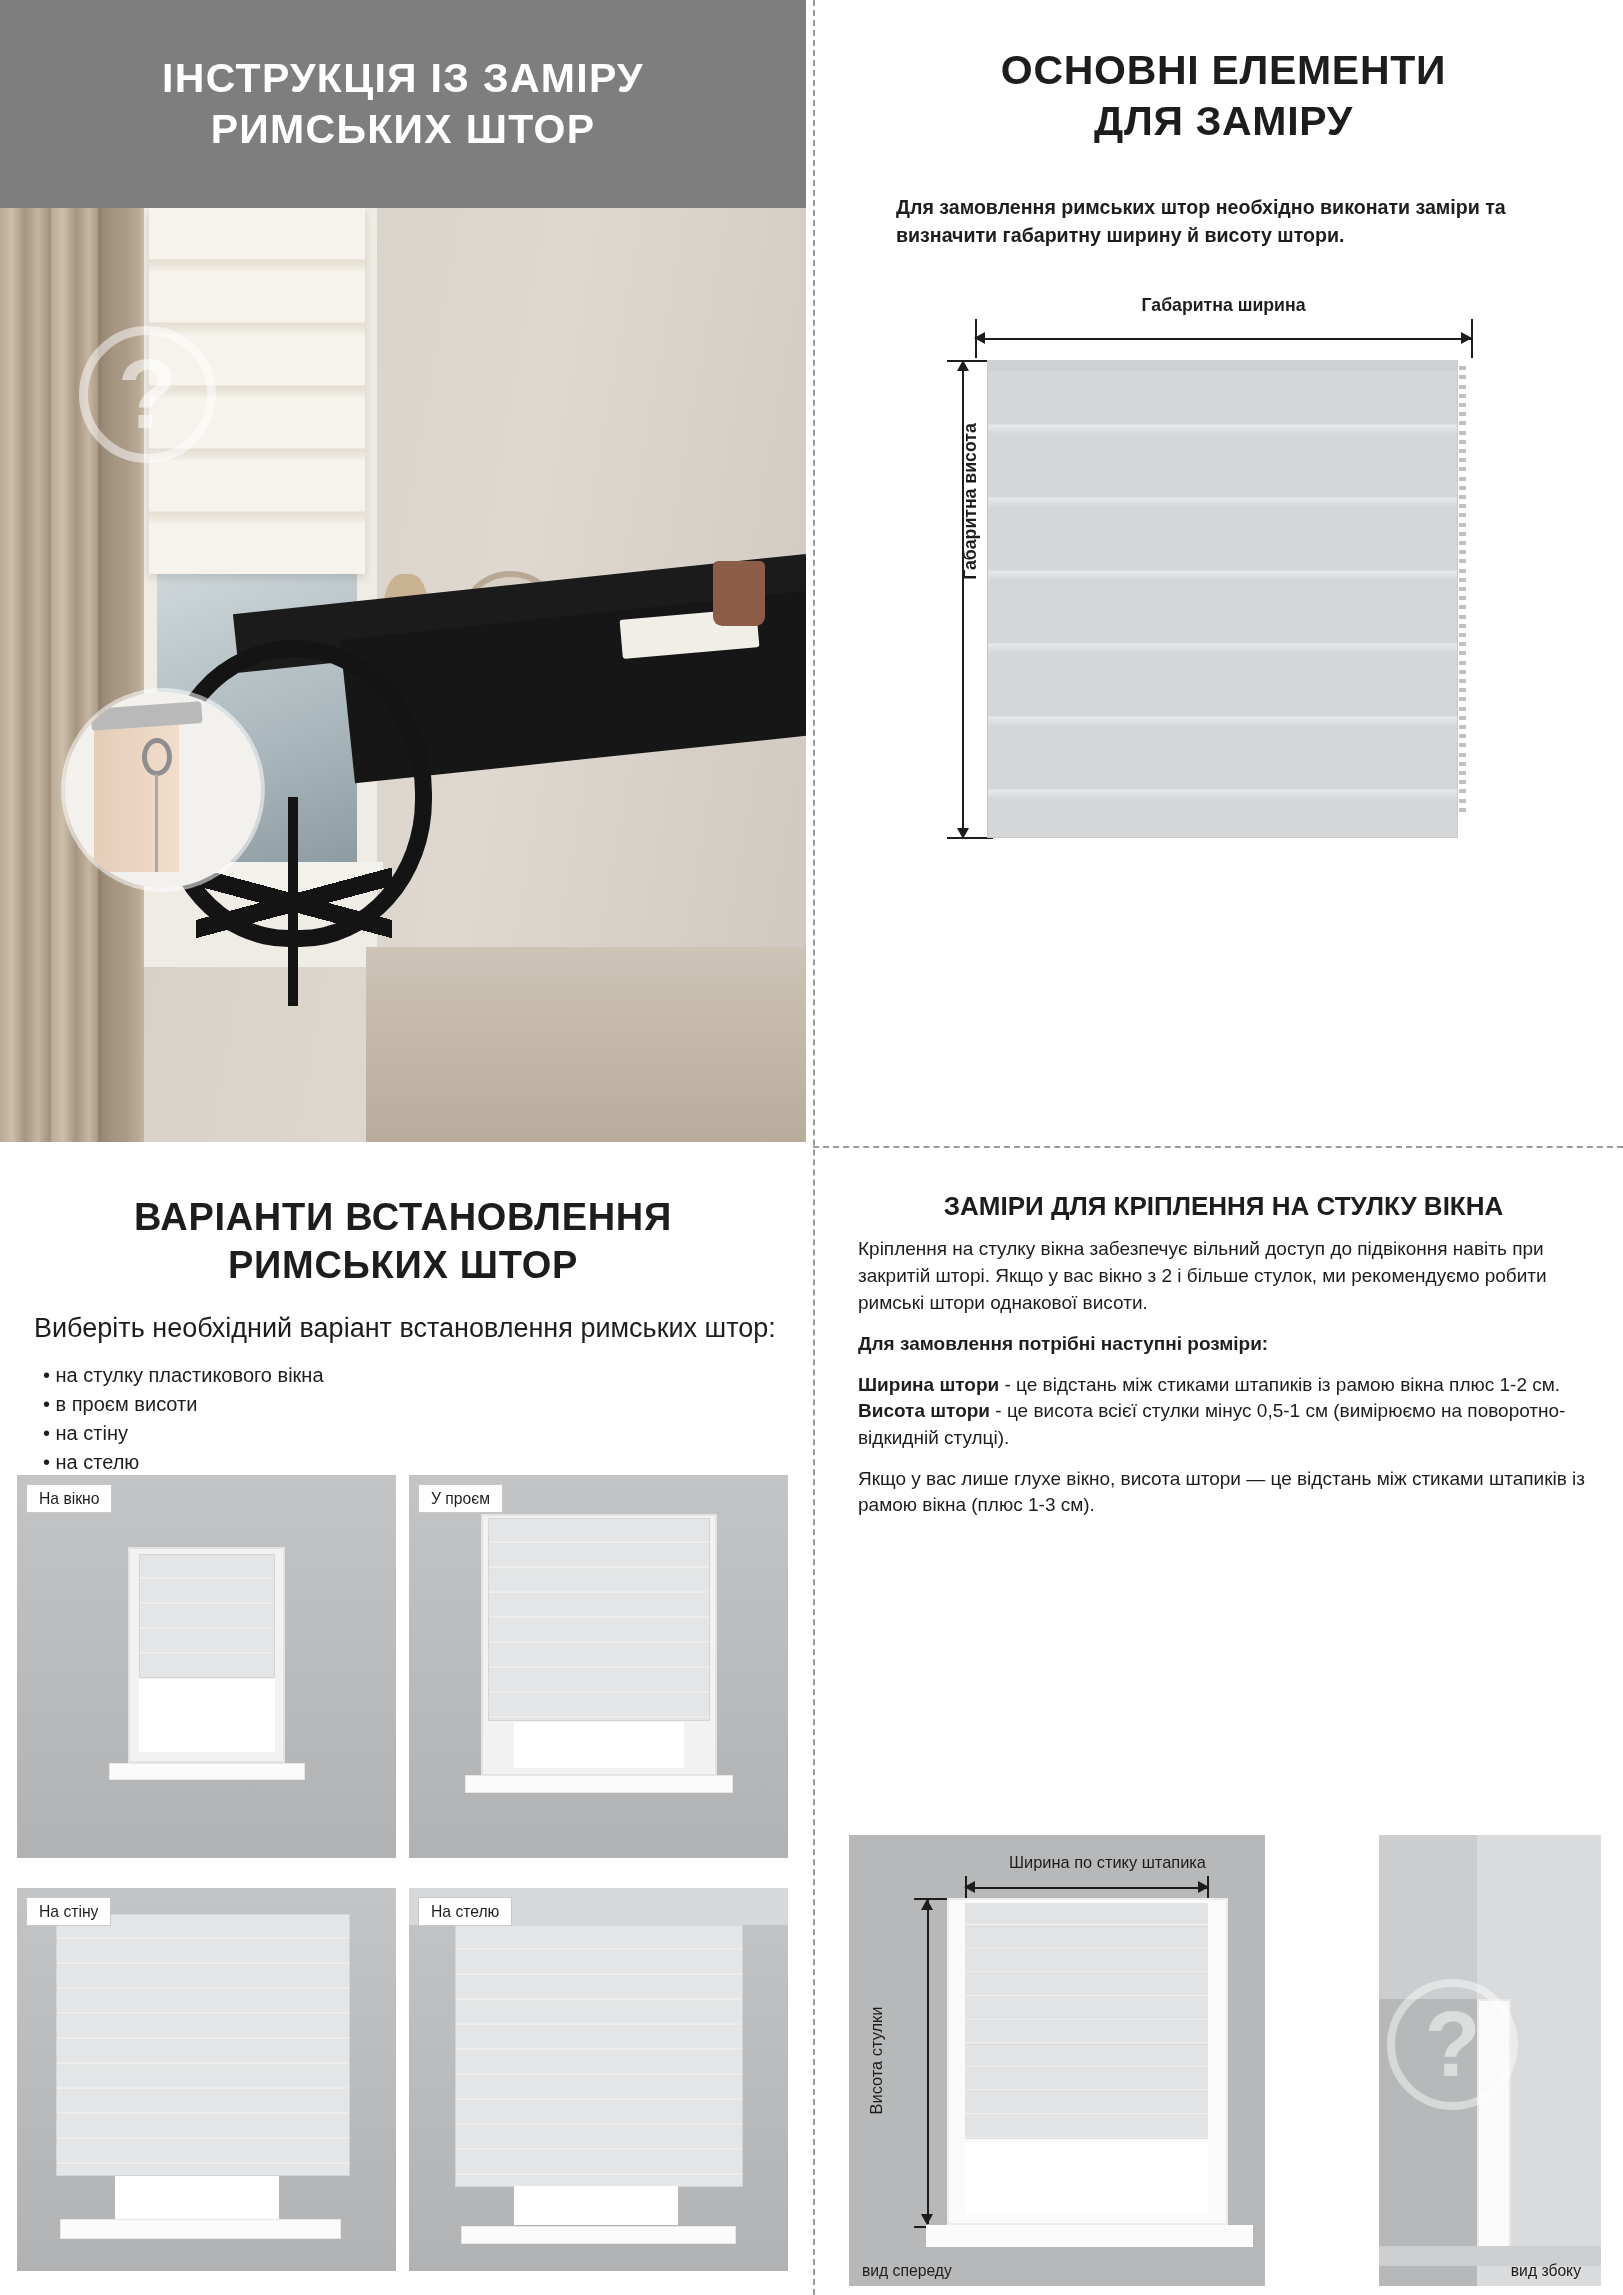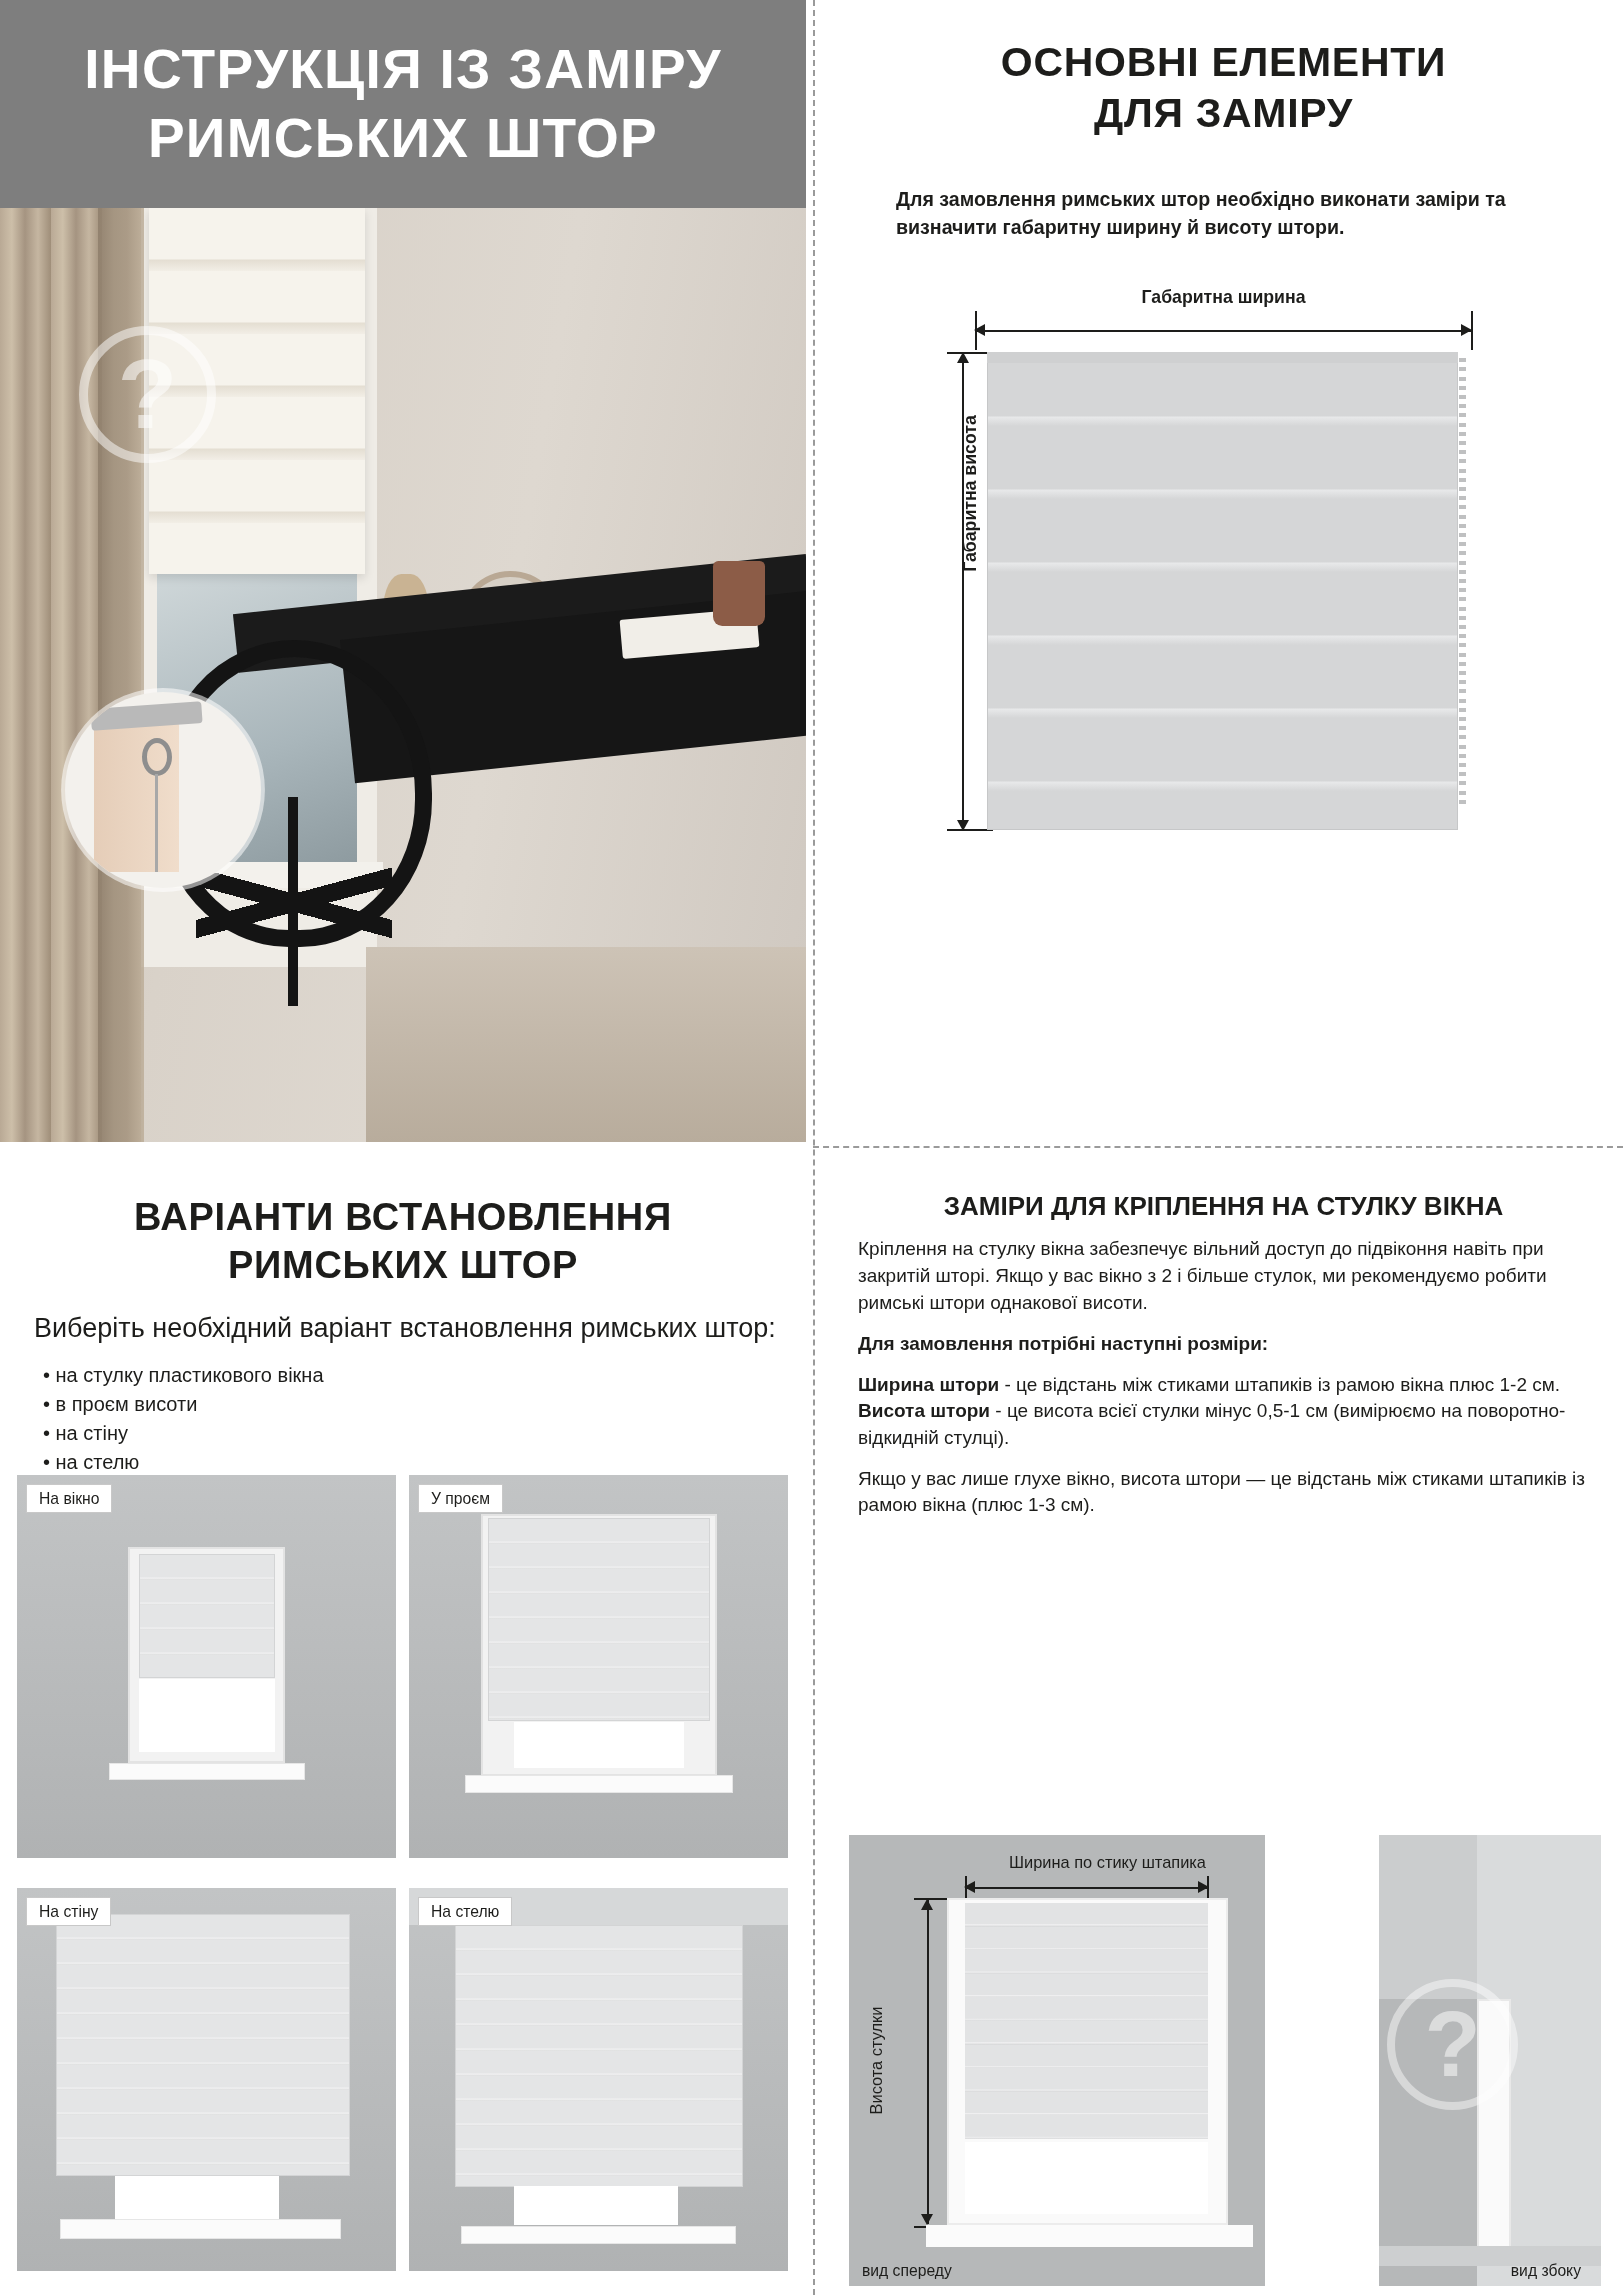--- a/index.html
+++ b/index.html
@@ -46,21 +46,21 @@
     height: 208px;
     background: #7e7e7e;
     display: flex;
     align-items: center;
     justify-content: center;
     text-align: center;
   }
   .q1-header h1 {
     margin: 0;
     color: #ffffff;
-    font-size: 55px;
+    font-size: 41px;
     font-weight: bold;
     line-height: 1.25;
     letter-spacing: 1.3px;
   }
   .q1-photo {
     position: absolute;
     left: 0; top: 208px;
     width: 806px;
     height: 934px;
     overflow: hidden;
@@ -230,21 +230,21 @@
   }
 
   
   .q2 {
     position: absolute;
     left: 824px; top: 0;
     width: 799px; height: 1142px;
     padding: 37px 39px 0 39px;
   }
   .q2 h2 {
-    margin: 0;
+    margin: 8px;
     font-size: 41px;
     line-height: 1.24;
     font-weight: bold;
     text-align: center;
     letter-spacing: 0.7px;
   }
   .q2-intro {
     margin: 46px 0 0 33px;
     font-size: 19.6px;
     line-height: 1.45;

